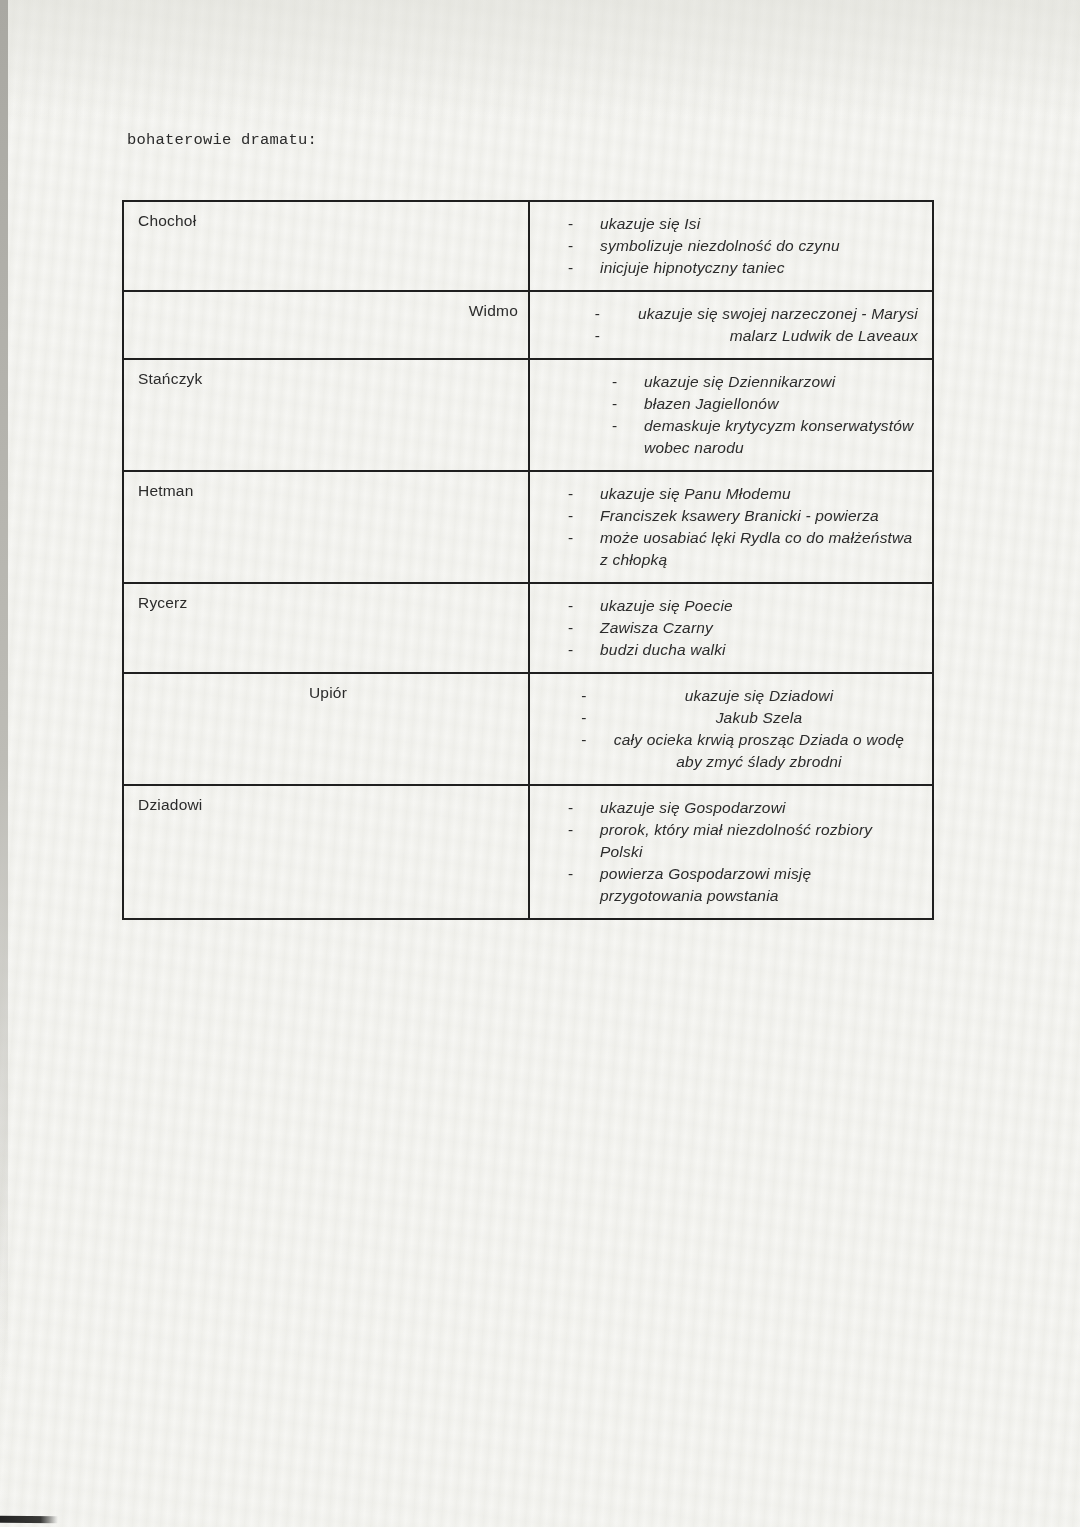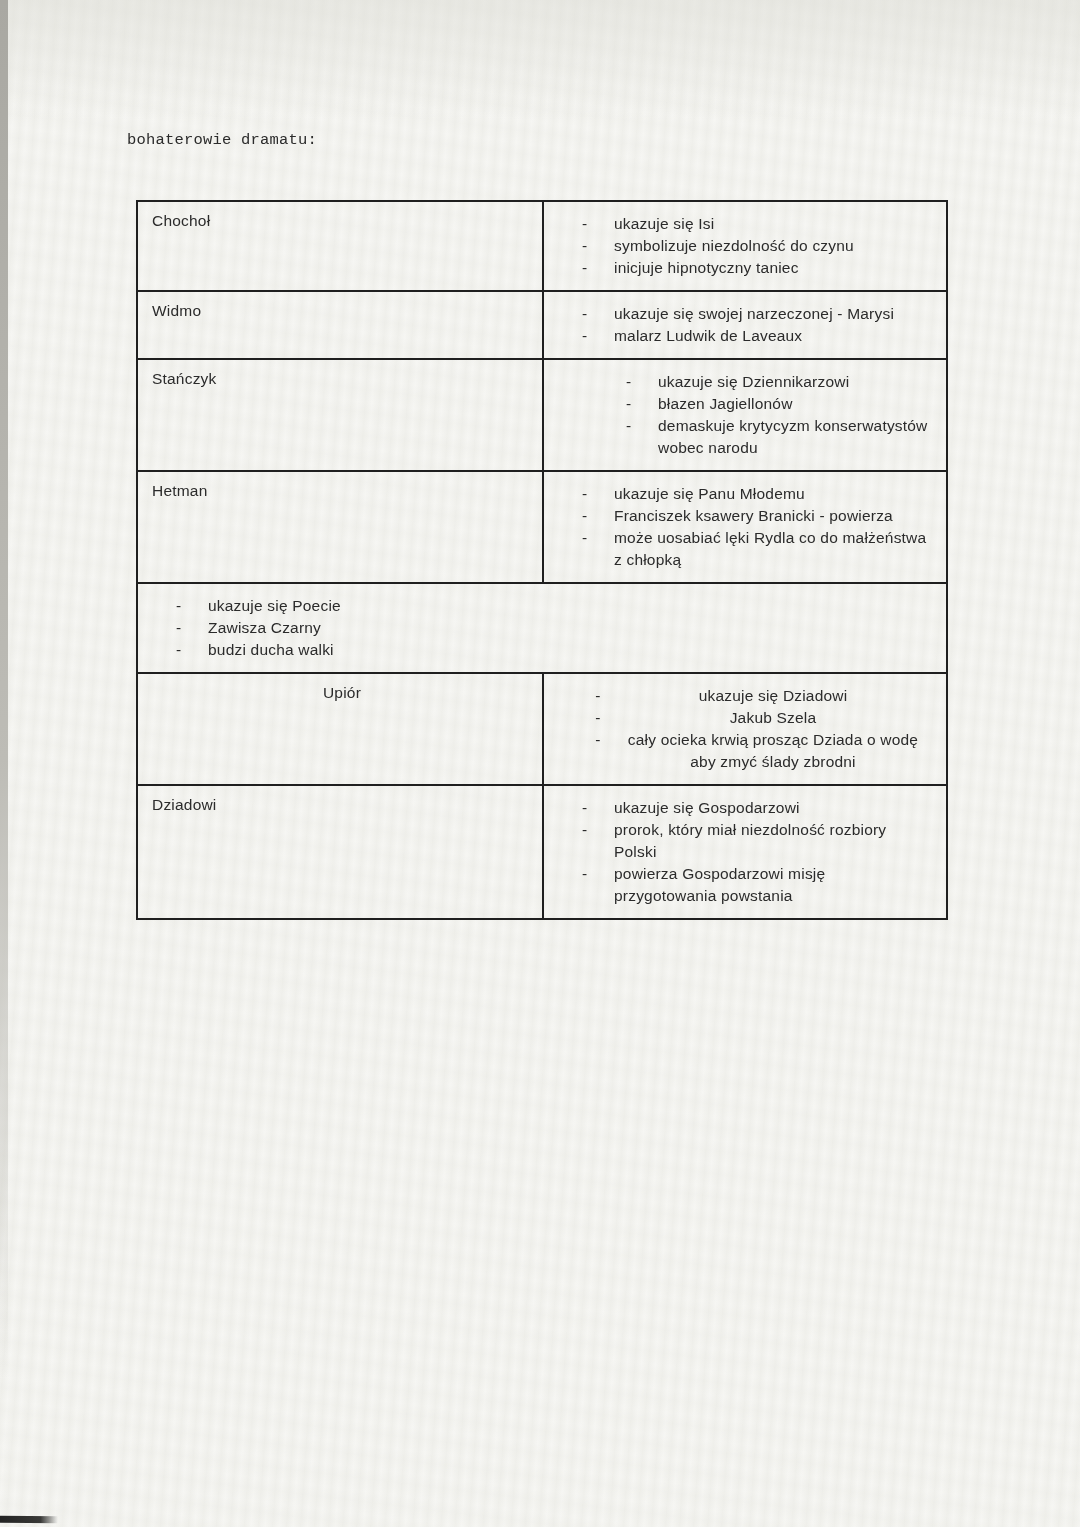--- a/index.html
+++ b/index.html
@@ -51,32 +51,31 @@
     font-family: Liberation Mono, monospace;
   }
 
   .char-table {
     position: absolute;
     left: 122px;
     top: 200px;
     width: 812px;
     border: 2px solid var(--line, #1f1f1f);
     background: transparent;
-    margin-left: 14px;
   }
 
   .char-row {
     display: flex;
     border-top: 2px solid var(--line, #1f1f1f);
   }
   .char-row:first-child { border-top: none; }
 
   
   .char-row:nth-child(1) { min-height: 84px; }
-  .char-row:nth-child(2) { min-height: 58px; }
+  .char-row:nth-child(2) { min-height: 58px; text-align: right; }
   .char-row:nth-child(3) { min-height: 104px; gap: 44px; }
   .char-row:nth-child(4) { min-height: 104px; justify-content: center; }
   .char-row:nth-child(5) { min-height: 80px; }
   .char-row:nth-child(6) { min-height: 104px; text-align: center; }
   .char-row:nth-child(7) { min-height: 110px; }
 
   .cell-character {
     width: 406px;
     flex: 0 0 406px;
     border-right: 2px solid var(--line, #1f1f1f);
@@ -97,20 +96,21 @@
     line-height: 22px;
   }
 
   .note-dash {
     flex: 0 0 32px;
     width: 32px;
   }
 
   .note-text {
     flex: 1 1 auto;
+    font-style: italic;
   }
 </style>
 </head>
 <body>
 
 <div class="scan-edge-left"></div>
 
 <div class="doc-title">bohaterowie dramatu:</div>
 
 <div class="char-table" id="char-table">
@@ -172,20 +172,21 @@
           <span class="note-dash">-</span>
           <span class="note-text">Franciszek ksawery Branicki - powierza</span>
         </div>
         <div class="note-line">
           <span class="note-dash">-</span>
           <span class="note-text">może uosabiać lęki Rydla co do małżeństwa z chłopką</span>
         </div>
       </div>
     </div>
     <div class="char-row">
+      <div class="cell-character">Rycerz</div>
       <div class="cell-notes">
         <div class="note-line">
           <span class="note-dash">-</span>
           <span class="note-text">ukazuje się Poecie</span>
         </div>
         <div class="note-line">
           <span class="note-dash">-</span>
           <span class="note-text">Zawisza Czarny</span>
         </div>
         <div class="note-line">

